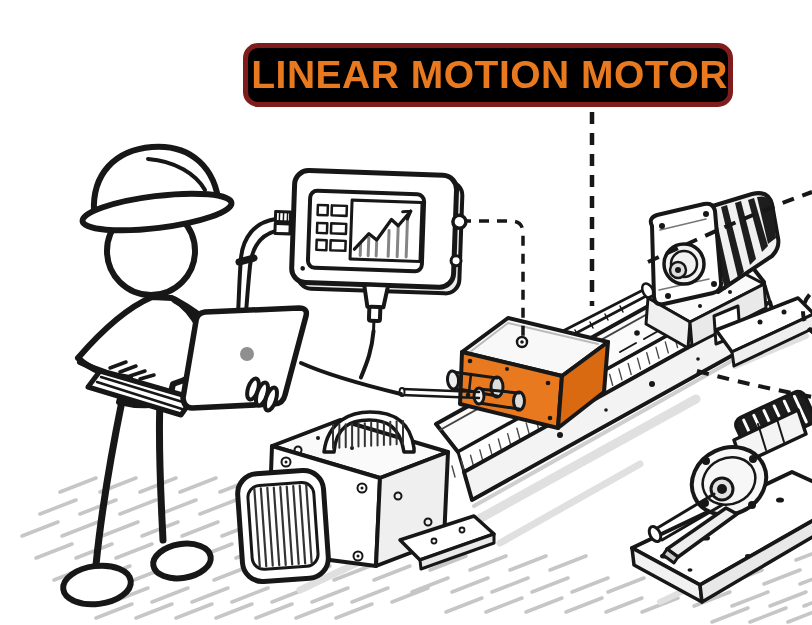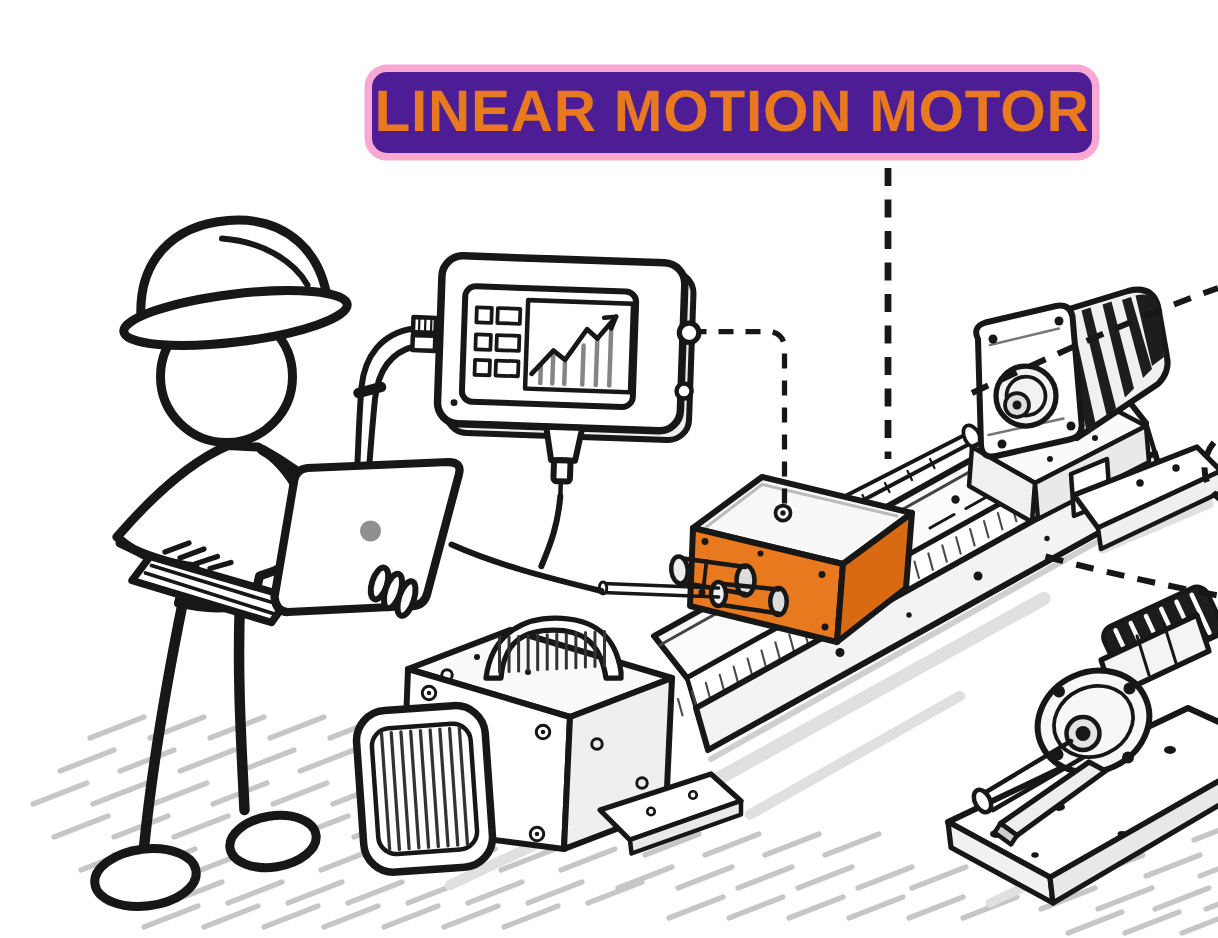--- a/index.html
+++ b/index.html
@@ -1,21 +1,21 @@
 <!DOCTYPE html>
 <html style="--accent: #E8791F; --accent_dark: #D96A12; --ink: #171717; --hatch: #c6c6c6; --shadow: #e0e0e0; --metal_light: #f6f6f6; --metal_mid: #ececec; --metal_dark: #1d1d1d; --laptop_dot: #8f8f8f; --screen_bar: #858585;"><head>
 <meta charset="utf-8">
 <style>
   html,body{margin:0;padding:0;background:#fff;}
   .canvas{position:relative;width:812px;height:625px;overflow:hidden;background:#fff;
           font-family:"Liberation Sans",sans-serif;}
   .canvas svg{position:absolute;left:0;top:0;}
   .label-box{position:absolute;left:243px;top:43px;width:490px;height:64px;box-sizing:border-box;
-             border:5px solid #f9a8d4;border-radius:15px;background:#4c1d95;
-             display:flex;align-items:center;justify-content:center;}
+             border:5px solid #7f1d1d;border-radius:15px;background:#000000;
+             display:flex;align-items:center;justify-content:flex-end;}
   .label-box span{font-size:39px;font-weight:bold;color:var(--accent);letter-spacing:.5px;white-space:nowrap;}
   .dash{stroke-linecap:butt;}
 </style>
 </head>
 <body>
 
 <div class="canvas">
 <svg width="812" height="625" viewBox="0 0 812 625" stroke-linejoin="round" stroke-linecap="round" fill="none">
 
   <g>

